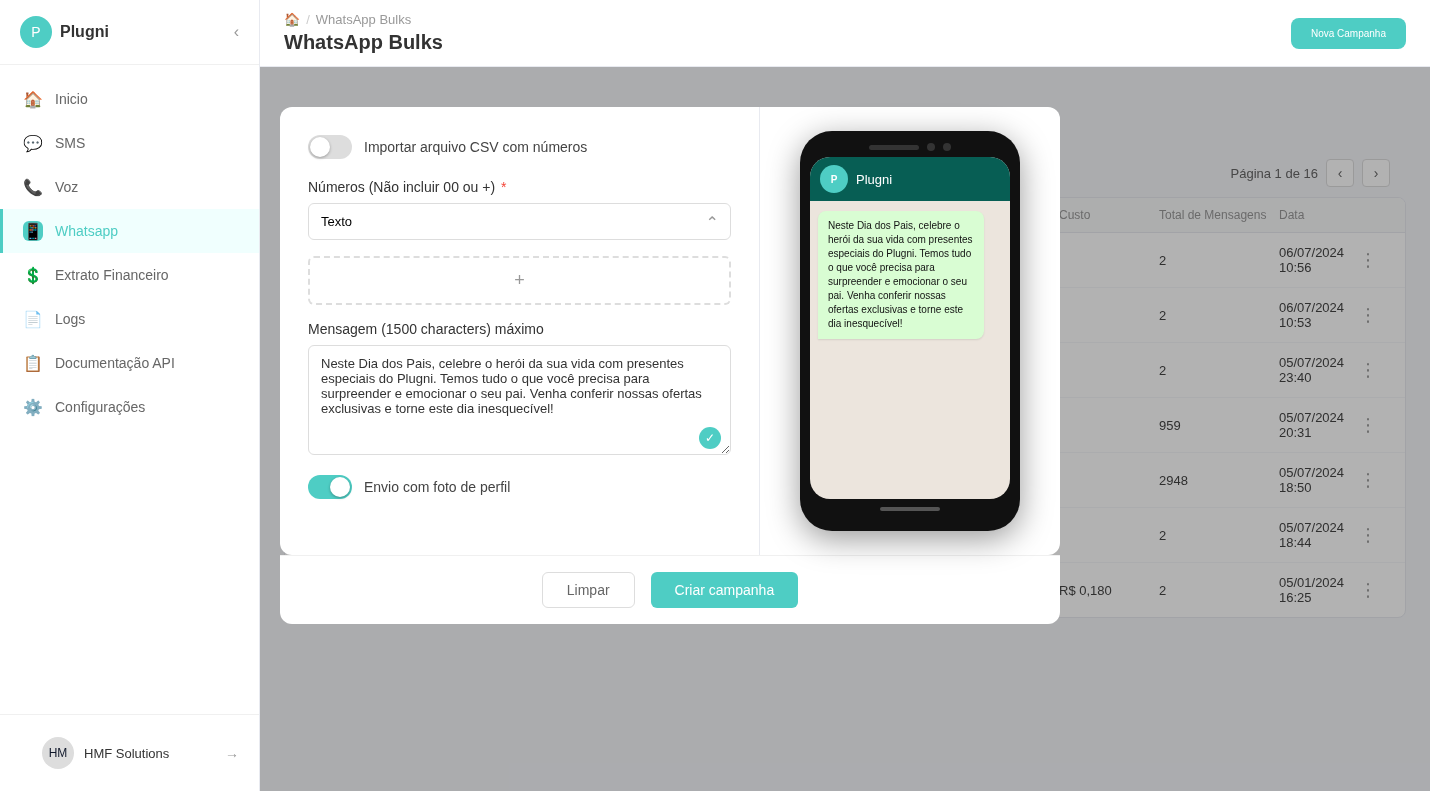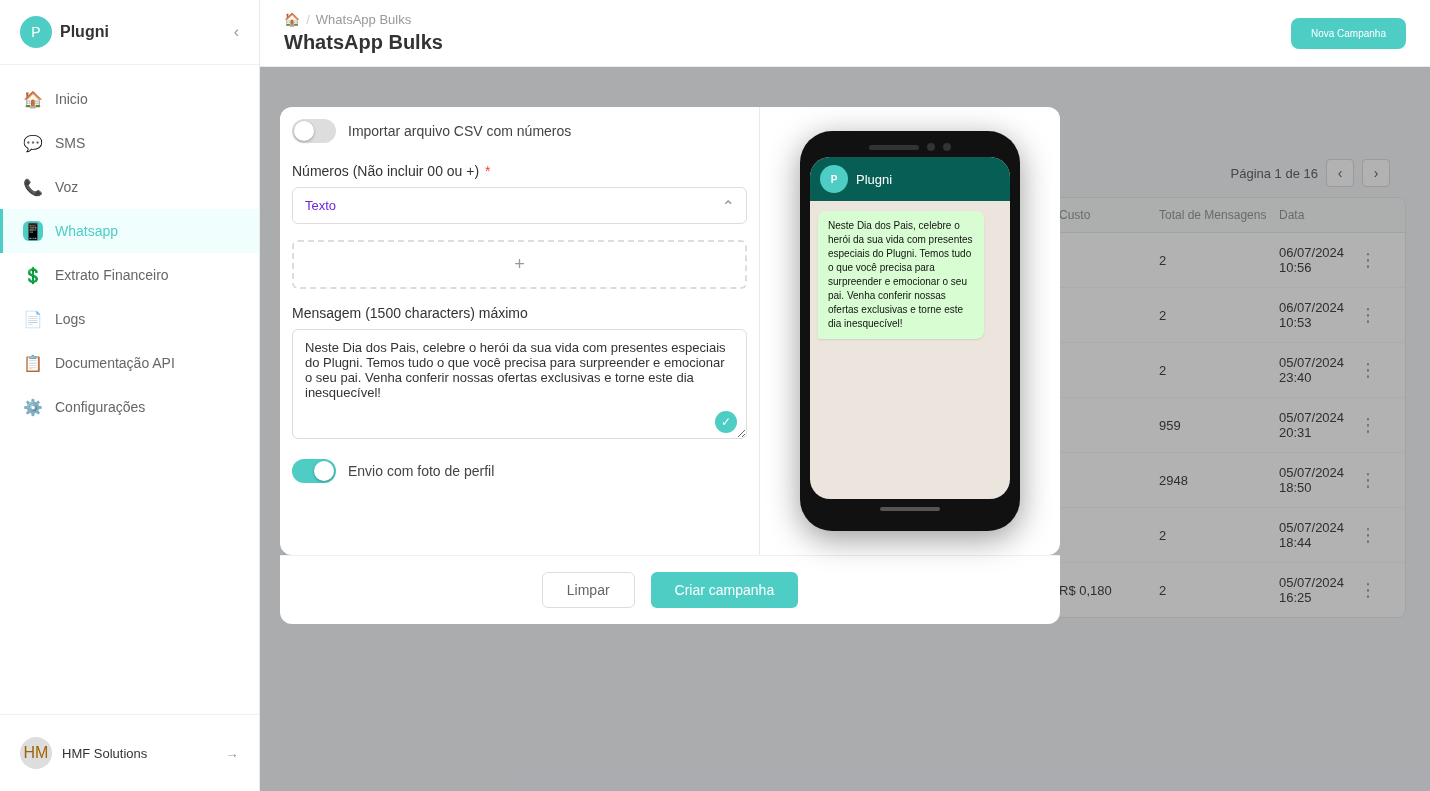--- a/index.html
+++ b/index.html
@@ -95,22 +95,23 @@
       cursor: pointer;
     }
     .user-avatar {
       width: 32px;
       height: 32px;
       background: #ddd;
       border-radius: 50%;
       display: flex;
       align-items: center;
       justify-content: center;
-      font-size: 16px;
-      color: #a16207;
+      font-size: 12px;
+      color: #0f172a;
+      margin-left: 22px;
     }
     .user-name { font-size: 13px; color: #333; flex: 1; }
     .logout-icon { color: #999; font-size: 14px; }
 
     
     .main {
       flex: 1;
       display: flex;
       flex-direction: column;
       height: 100%;
@@ -243,21 +244,21 @@
       display: flex;
       gap: 0;
       background: transparent;
       width: 820px;
       margin-top: 20px;
     }
     .modal-form {
       background: white;
       border-radius: 12px 0 0 12px;
       width: 480px;
-      padding: 12px;
+      padding: 28px;
       overflow-y: auto;
       max-height: 520px;
       border-right: 1px solid #e8eaf0;
     }
     .modal-preview {
       background: white;
       border-radius: 0 12px 12px 0;
       width: 300px;
       display: flex;
       align-items: center;
@@ -324,21 +325,21 @@
     .select-wrap {
       position: relative;
       margin-bottom: 16px;
     }
     .form-select {
       width: 100%;
       padding: 10px 12px;
       border: 1px solid #ddd;
       border-radius: 6px;
       font-size: 13px;
-      color: #6d28d9;
+      color: #000000;
       appearance: none;
       background: white;
       cursor: pointer;
       outline: none;
     }
     .select-arrow {
       position: absolute;
       right: 12px;
       top: 50%;
       transform: translateY(-50%);
@@ -672,21 +673,21 @@
         <span>05/07/2024 18:44</span>
         <span class="more-menu">⋮</span>
       </div>
       <div class="table-row">
         <span>241</span>
         <span>Campanha dia dos pais</span>
         <span><span class="status-badge status-concluido">Concluído</span></span>
         <span>2</span>
         <span>R$ 0,180</span>
         <span>2</span>
-        <span>05/07/2024 16:25</span>
+        <span>05/01/2024 16:25</span>
         <span class="more-menu">⋮</span>
       </div>
     </div>
 
     <div class="modal-overlay">
       <div class="modal-content">
         <div class="modal-box">
           <div class="modal-top">
 
             <div class="modal-form">

